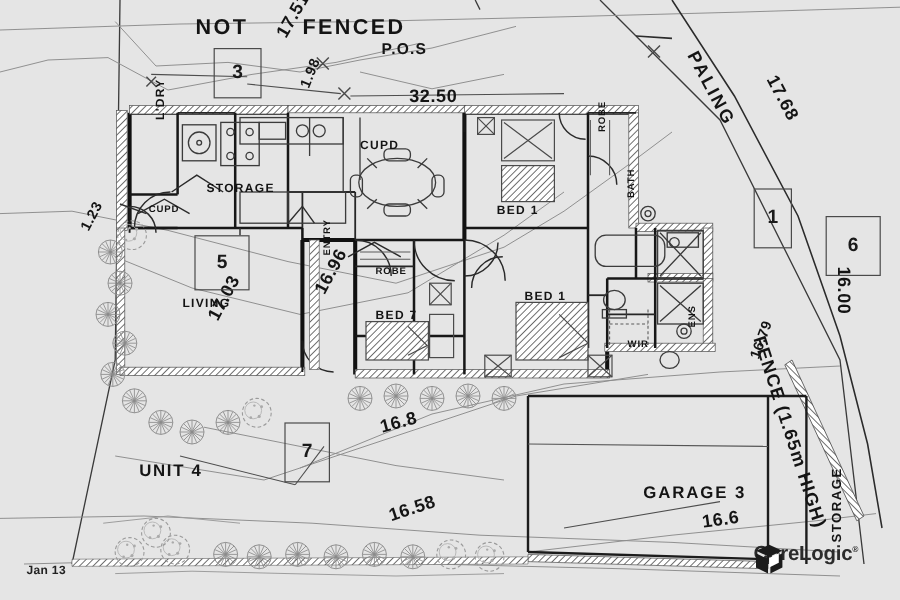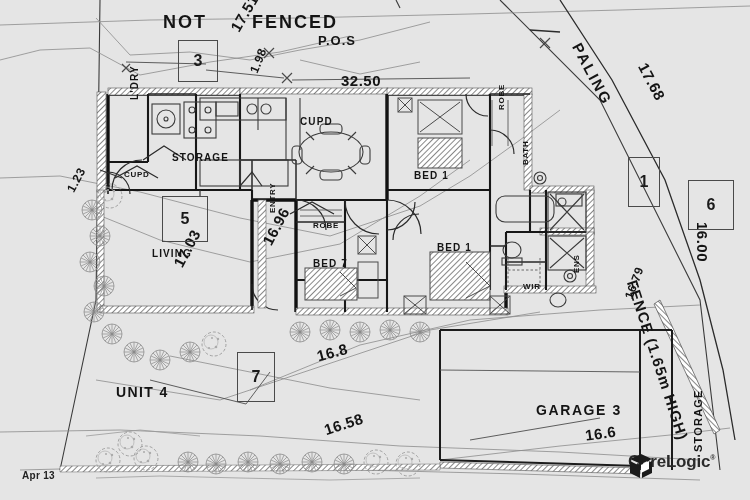--- a/index.html
+++ b/index.html
@@ -407,21 +407,21 @@
       <div class="lbl dim-sm" style="left: 622px; top: 296px; transform: rotate(-70deg); transform-origin: left top;">16.79</div>
     </div>
   <div id="boxes-layer">
       <div class="boxnum" style="left: 178px; top: 40px; width: 38px; height: 40px;">3</div>
       <div class="boxnum" style="left: 162px; top: 196px; width: 44px; height: 44px;">5</div>
       <div class="boxnum" style="left: 628px; top: 157px; width: 30px; height: 48px;">1</div>
       <div class="boxnum" style="left: 688px; top: 180px; width: 44px; height: 48px;">6</div>
       <div class="boxnum" style="left: 237px; top: 352px; width: 36px; height: 48px;">7</div>
     </div>
 
-  <div class="stamp">Apr 13</div>
+  <div class="stamp">Jan 13</div>
 
   <div class="corelogic">
     <svg width="30" height="28" viewBox="0 0 30 28">
       <polygon points="2,7 13,2 24,7 13,12" fill="#1b1b1b"></polygon>
       <polygon points="2,9 12,14 12,26 2,21" fill="#1b1b1b"></polygon>
       <polygon points="14,14 24,9 24,21 14,26" fill="#1b1b1b"></polygon>
       <polygon points="13,13 21,9 21,17 13,21" fill="#fff"></polygon>
     </svg>
     <span class="word"><span>CoreLogic</span><sup>®</sup></span>
   </div>

